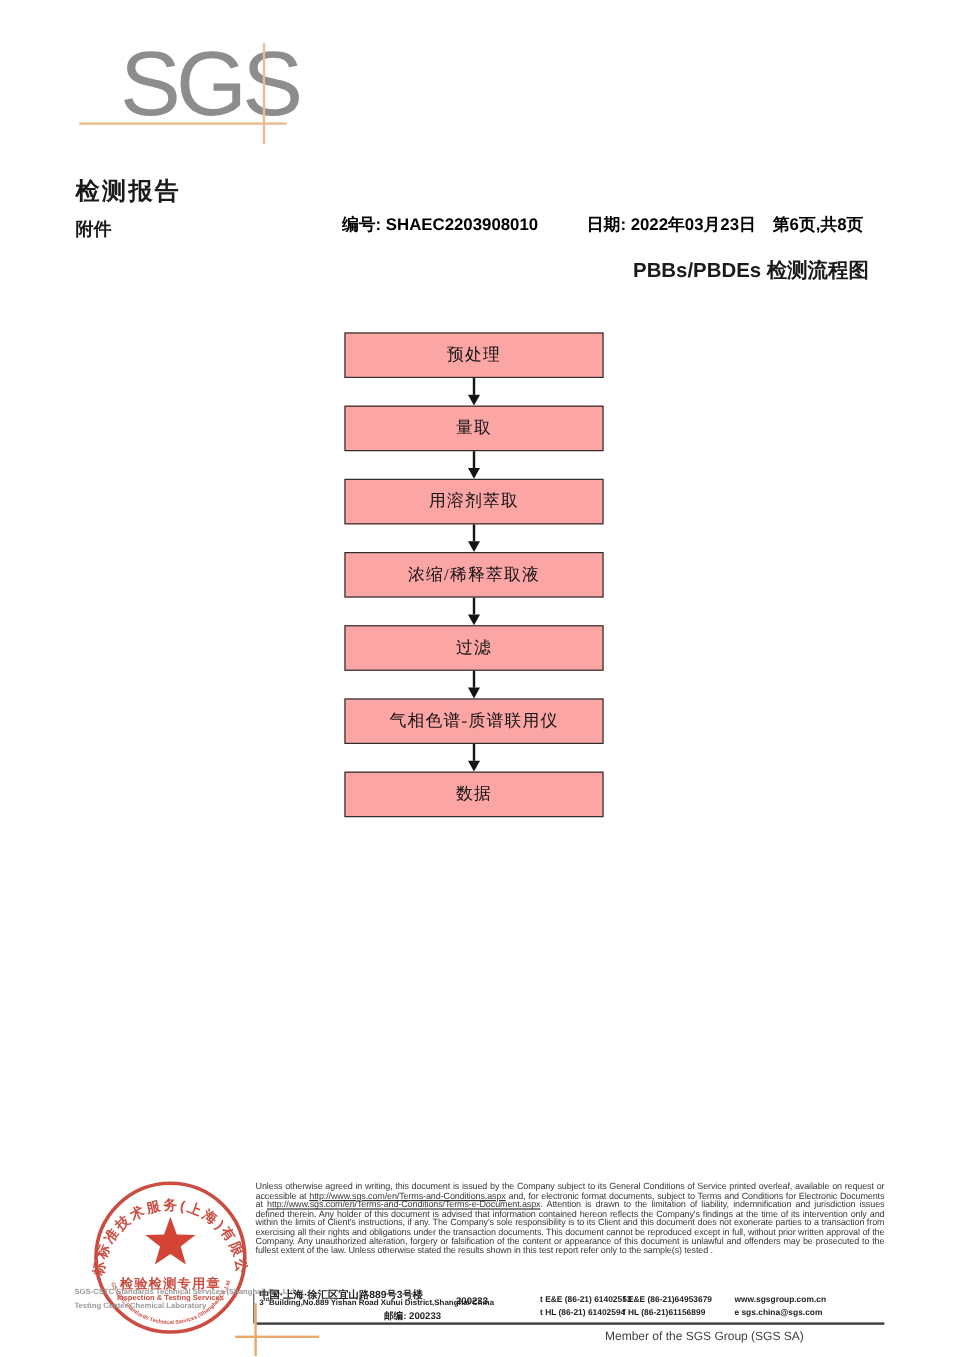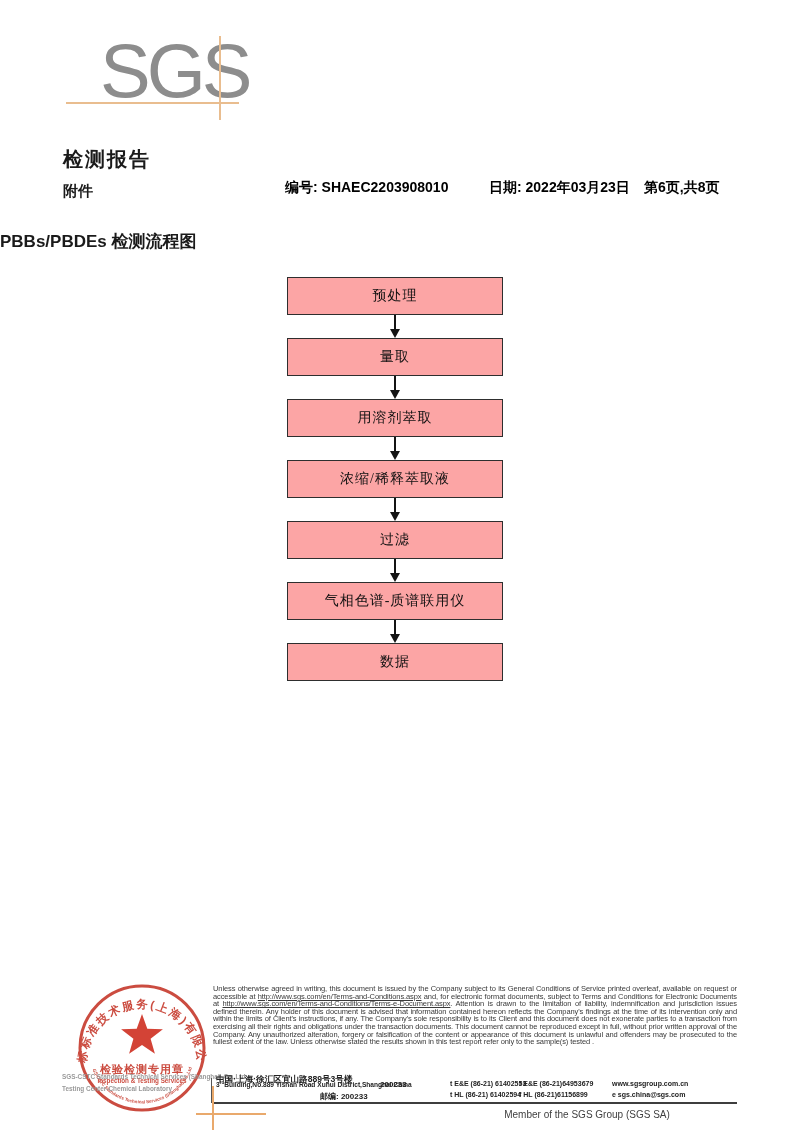--- a/index.html
+++ b/index.html
@@ -16,21 +16,21 @@
   .logo-hline{position:absolute;left:66px;top:102px;width:173px;height:2px;background:#e9bd8f;}
   .logo-vline{position:absolute;left:219px;top:36px;width:2px;height:84px;background:#e9bd8f;}
   
   .report-title{position:absolute;left:63px;top:146px;font-size:20px;font-weight:700;letter-spacing:2px;}
   .hdr{position:absolute;top:151px;font-size:14px;font-weight:600;color:#000;margin-top:28px;}
   .hdr-no{left:285px;}
   .hdr-date{left:489px;}
   .hdr-page{left:644px;}
   .attachment{position:absolute;left:63px;top:182px;font-size:15px;font-weight:700;}
   
-  .flow-title{position:absolute;left:0;top:230px;width:724px;text-align:left;font-size:17px;font-weight:700;}
+  .flow-title{position:absolute;left:0;top:214px;width:724px;text-align:right;font-size:17px;font-weight:700;}
   .flowchart{position:absolute;left:287px;top:277px;width:216px;display:flex;flex-direction:column;}
   .flow-box{
     height:38px;border:1.5px solid #2e2e2e;box-sizing:border-box;background:#fca5a5;
     display:flex;align-items:center;justify-content:center;
     font-family:"Liberation Serif","DejaVu Serif",serif;font-size:14px;color:#111;letter-spacing:1px;
   }
   .flow-arrow{height:23px;display:flex;flex-direction:column;align-items:center;}
   .flow-arrow .shaft{width:2px;flex:1;background:#141414;}
   .flow-arrow .head{width:0;height:0;border-left:5px solid transparent;border-right:5px solid transparent;border-top:9px solid #141414;}
   

